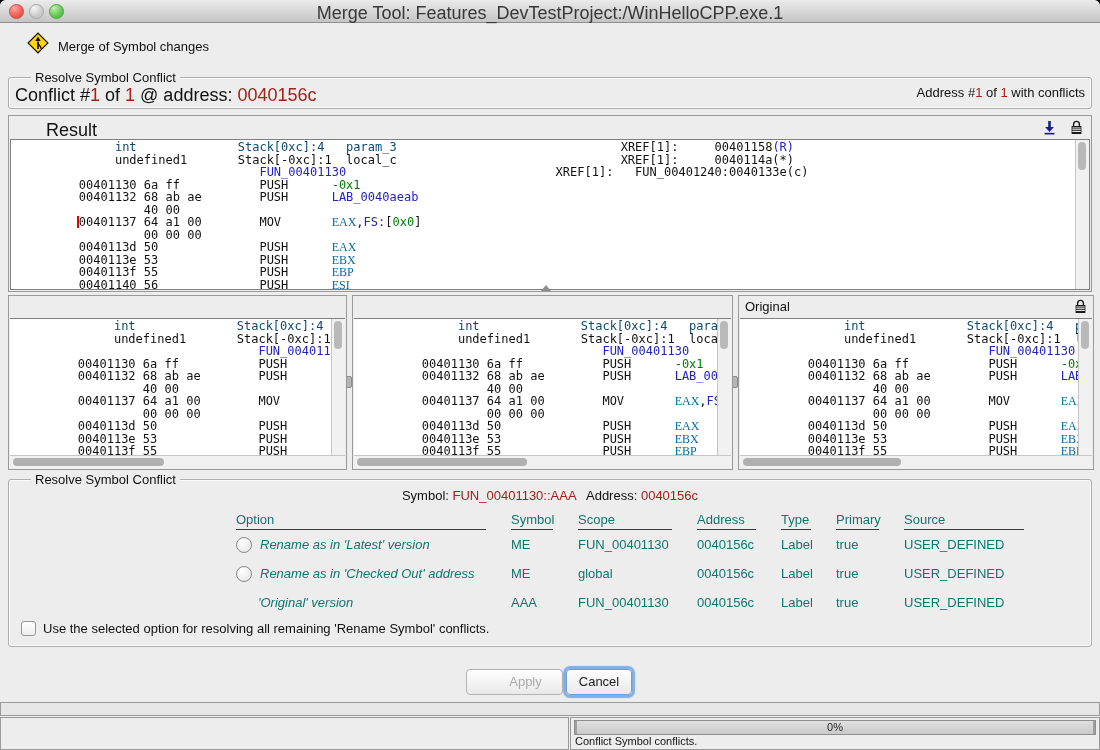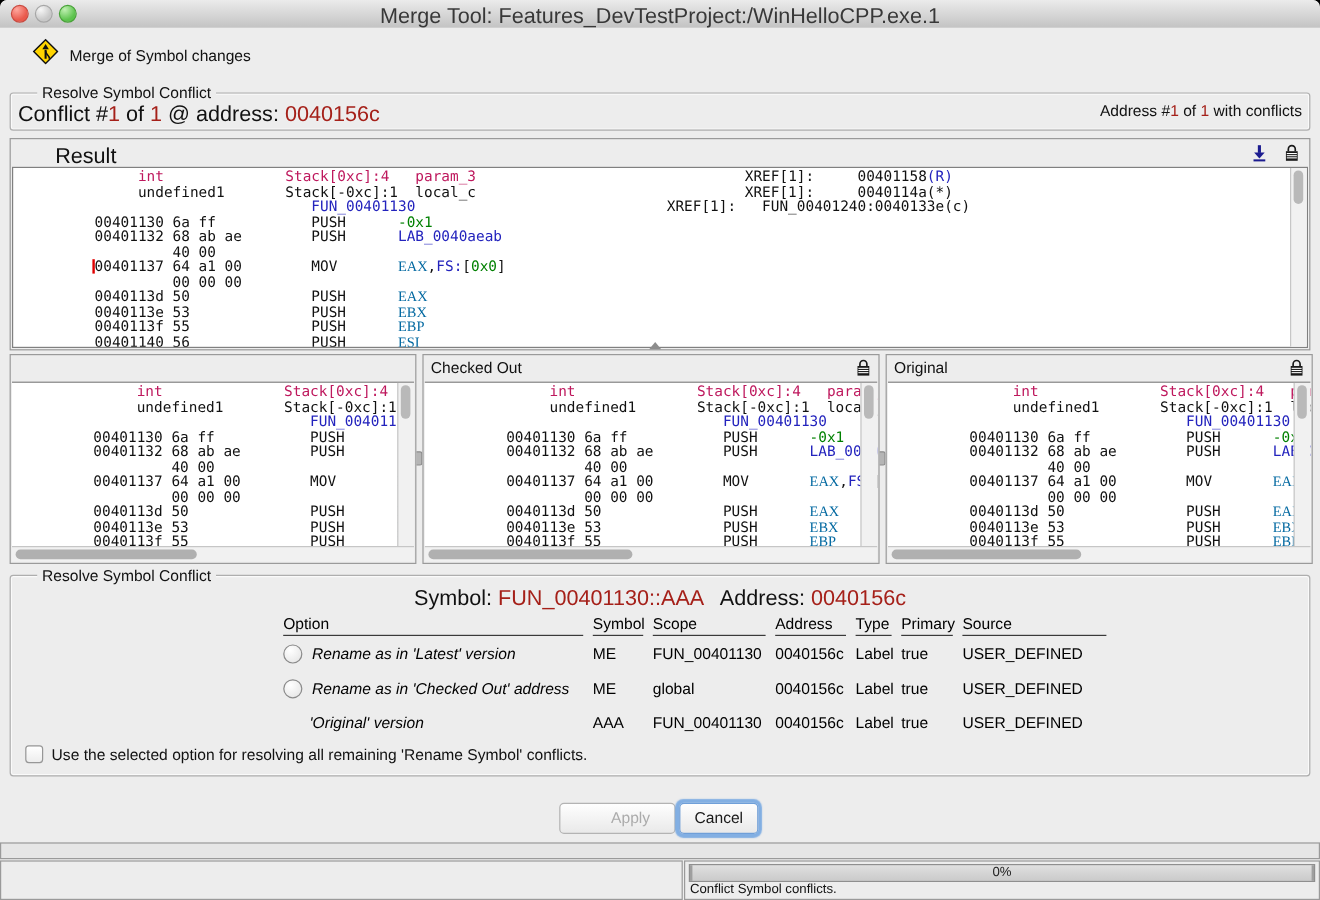--- a/index.html
+++ b/index.html
@@ -28,21 +28,21 @@
 
   
   .rpanel{position:absolute;left:8px;top:115px;width:1082px;height:175px;border:1px solid #9a9a9a;background:#ededed;}
   .phead{position:absolute;left:0;top:0;right:0;height:23px;}
   .ptitle{position:absolute;left:6px;top:4px;font-size:18px;color:#111;margin-left:31px;}
   .phicons{position:absolute;right:8px;top:4px;display:flex;gap:13px;align-items:center;}
   .pbody{position:absolute;left:1px;top:23px;right:1px;bottom:1px;background:#fff;border:1px solid #808080;overflow:hidden;}
   .listing{position:absolute;left:0;top:0;right:0;bottom:0;font-family:"DejaVu Sans Mono",monospace;font-size:12px;line-height:12.5px;white-space:pre;overflow:hidden;padding:1px 0 0 10px;color:#111;}
   .ln{white-space:pre;height:12.5px;}
   .seg-k{color:#111;}
-  .seg-t{color:#be185d;}
+  .seg-t{color:#0c4a6e;}
   .seg-b{color:#2323bd;}
   .seg-g{color:#008000;}
   .seg-r{color:#0369a1;font-family:Liberation Serif, serif;}
   .cursor{position:absolute;left:66px;top:76px;width:2px;height:12px;background:#e00000;}
   .vsb{position:absolute;right:0;top:0;width:13px;bottom:0;background:#f1f1f1;border-left:1px solid #c6c6c6;}
   .vthumb{position:absolute;left:2px;top:2px;width:8px;height:28px;border-radius:4px;background:#b9b9b9;}
 
   .spanel{position:absolute;top:295px;height:173px;border:1px solid #9a9a9a;background:#ededed;}
   .p0{left:8px;width:337px;}
   .p1{left:352px;width:379px;}
@@ -54,22 +54,22 @@
   .hsb{position:absolute;left:1px;right:1px;bottom:1px;height:12px;background:#f1f1f1;border-top:1px solid #c6c6c6;}
   .hthumb{position:absolute;left:3px;top:2px;width:45%;height:8px;border-radius:4px;background:#b0b0b0;}
 
   
   .split-up{position:absolute;left:541px;top:285px;width:0;height:0;border-left:5px solid transparent;border-right:5px solid transparent;border-bottom:6px solid #8d8d8d;}
   .vknob{position:absolute;top:376px;width:5px;height:10px;background:#b5b5b5;border:1px solid #8d8d8d;border-radius:2px;}
   .vk1{left:345px;}
   .vk2{left:731px;}
 
   
-  .symline{position:absolute;left:0;right:0;top:8px;text-align:center;font-size:18px;white-space:pre;}
-  #conflict-grid{position:absolute;left:227px;top:30px;display:grid;grid-template-columns:250px 42px 94px 59px 30px 43px 120px;column-gap:8px;grid-template-rows:20px 29px 29px 29px;align-items:center;font-size:13px;color:#000000;}
+  .symline{position:absolute;left:0;right:0;top:8px;text-align:center;font-size:13px;white-space:pre;}
+  #conflict-grid{position:absolute;left:227px;top:30px;display:grid;grid-template-columns:250px 42px 94px 59px 30px 43px 120px;column-gap:25px;grid-template-rows:20px 29px 29px 29px;align-items:center;font-size:13px;color:#0f766e;}
   .th{align-self:end;border-bottom:1px solid #3a3a3a;padding-bottom:2px;white-space:nowrap;}
   .td{white-space:nowrap;}
   .opt{display:flex;align-items:flex-start;gap:8px;font-style:italic;}
   .radio{width:14px;height:14px;border-radius:50%;border:1px solid #8a8a8a;background:radial-gradient(circle at 5px 4px,#ffffff,#e2e2e2);flex:0 0 auto;}
   .radio-spacer{width:14px;height:14px;flex:0 0 auto;}
   .chkrow{position:absolute;left:12px;top:141px;display:flex;align-items:center;gap:7px;font-size:13px;color:#111;}
   .chkbox{width:13px;height:13px;border:1px solid #979797;border-radius:3px;background:linear-gradient(#ffffff,#ededed);flex:0 0 auto;}
 
   
   .btn{position:absolute;top:669px;height:24px;border:1px solid #b3b3b3;border-radius:4px;background:linear-gradient(#fefefe,#e9e9e9);font-size:13px;text-align:center;line-height:23px;color:#1a1a1a;}
@@ -156,34 +156,20 @@
       <div class="vsb">
           <div class="vthumb"></div>
         </div>
     </div>
     <div class="hsb">
         <div class="hthumb"></div>
       </div>
   </div>
 
   <div class="spanel p1">
-    <div class="phead2">
-        <span class="ptitle2">Checked Out</span>
-      <span class="plock">
-        <svg width="13" height="15" viewBox="0 0 13 15">
-            <path d="M3.6 6V4.3a2.9 2.9 0 0 1 5.8 0V6" fill="none" stroke="#1a1a1a" stroke-width="1.4"></path>
-            <rect x="1.6" y="6" width="9.8" height="8" fill="#1a1a1a"></rect>
-            <g fill="#fff">
-              <rect x="2.3" y="7.5" width="8.4" height="0.9"></rect>
-              <rect x="2.3" y="9.3" width="8.4" height="0.9"></rect>
-              <rect x="2.3" y="11.1" width="8.4" height="0.9"></rect>
-            </g>
-          </svg>
-      </span>
-    </div>
     <div class="pbody2">
       <div class="listing"><div class="ln"><span class="seg-t">             int              Stack[0xc]:4   param_3</span></div><div class="ln"><span class="seg-k">             undefined1       Stack[-0xc]:1  local_c                               XREF[1]:     0040114a(*)</span></div><div class="ln"><span class="seg-b">                                 FUN_00401130</span><span class="seg-k">                             XREF[1]:   FUN_00401240:0040133e(c)</span></div><div class="ln"><span class="seg-k">        00401130 6a ff           PUSH      </span><span class="seg-g">-0x1</span></div><div class="ln"><span class="seg-k">        00401132 68 ab ae        PUSH      </span><span class="seg-b">LAB_0040aeab</span></div><div class="ln"><span class="seg-k">                 40 00</span></div><div class="ln"><span class="seg-k">        00401137 64 a1 00        MOV       </span><span class="seg-r">EAX</span><span class="seg-k">,</span><span class="seg-b">FS:</span><span class="seg-k">[</span></div><div class="ln"><span class="seg-k">                 00 00 00</span></div><div class="ln"><span class="seg-k">        0040113d 50              PUSH      </span><span class="seg-r">EAX</span></div><div class="ln"><span class="seg-k">        0040113e 53              PUSH      </span><span class="seg-r">EBX</span></div><div class="ln"><span class="seg-k">        0040113f 55              PUSH      </span><span class="seg-r">EBP</span></div></div>
       <div class="vsb">
           <div class="vthumb"></div>
         </div>
     </div>
     <div class="hsb">
         <div class="hthumb"></div>
       </div>
   </div>

